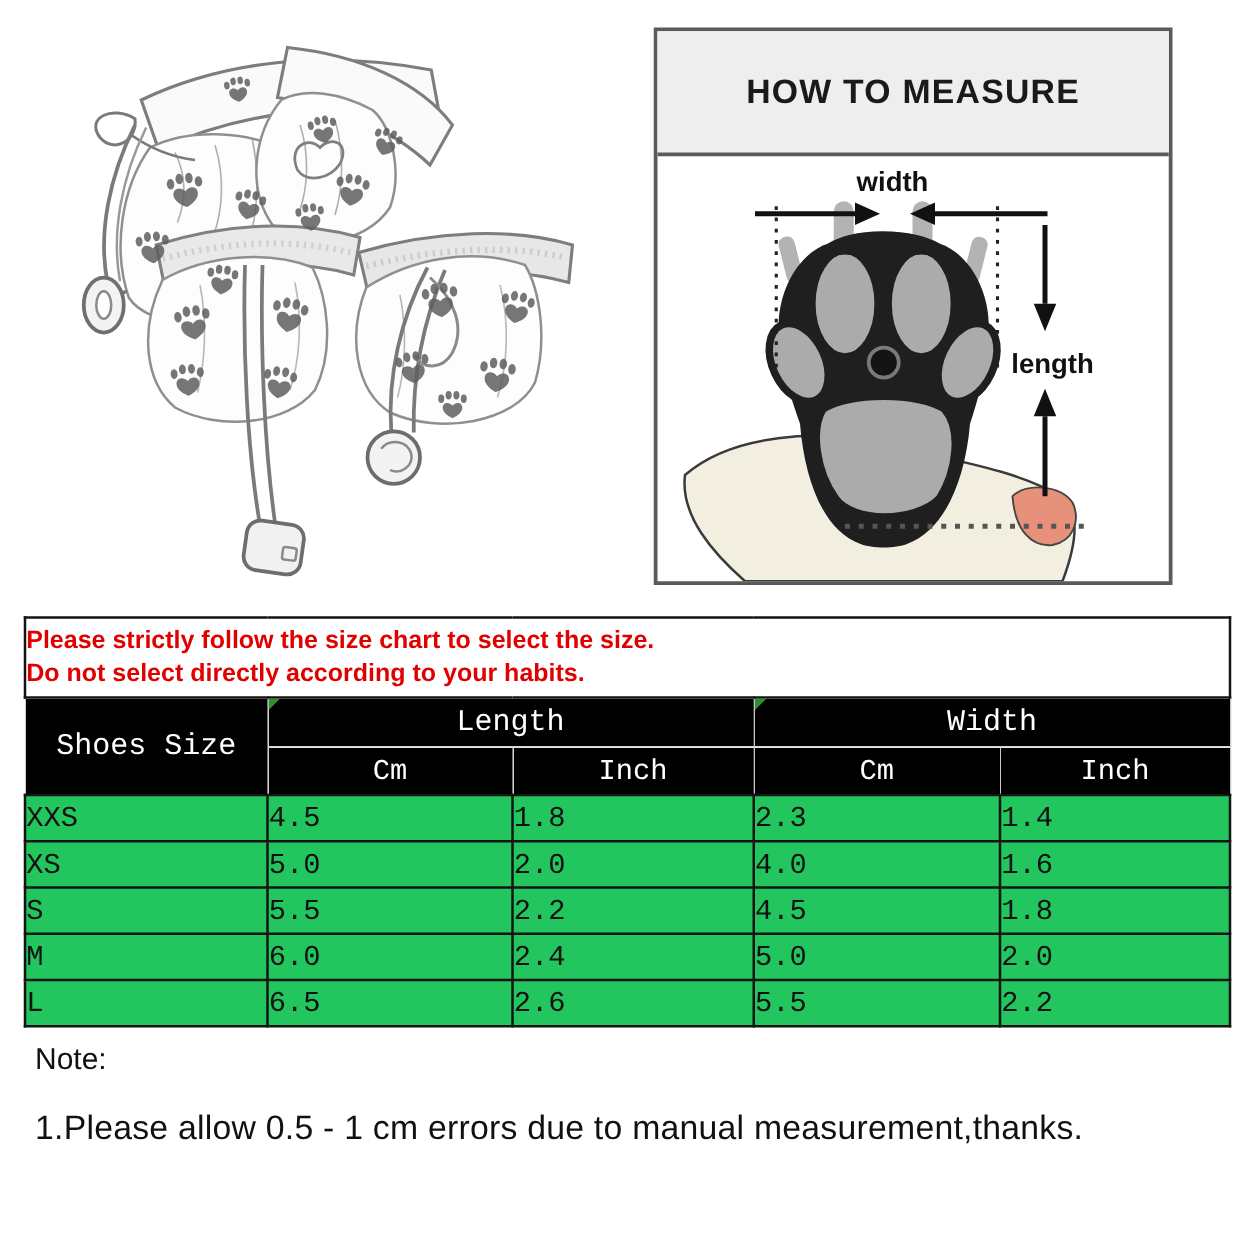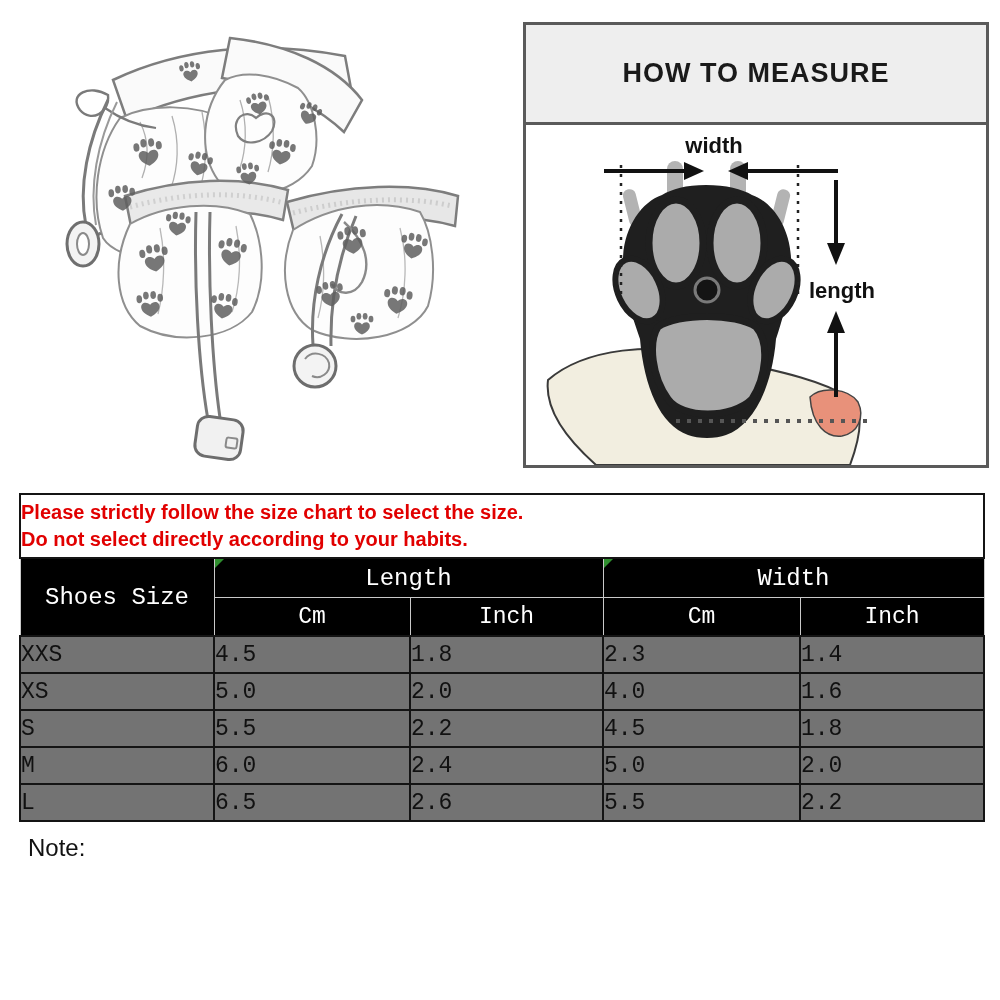--- a/index.html
+++ b/index.html
@@ -3,41 +3,41 @@
 <meta charset="utf-8">
 <style>
   html,body{margin:0;padding:0;background:#ffffff;}
   .stage{position:relative;width:1000px;height:1000px;background:#ffffff;overflow:hidden;
          font-family:"Liberation Sans",sans-serif;color:#111;}
 
   
   .sketch{position:absolute;left:0;top:0;width:510px;height:490px;}
 
   
-  .measure-panel{position:absolute;left:523px;top:22px;width:466px;height:446px;
+  .measure-panel{position:absolute;left:523px;top:22px;width:415px;height:446px;
                  border:3px solid #5a5a5a;box-sizing:border-box;background:#fff;}
   .measure-title{height:100px;background:#eeeeee;border-bottom:3px solid #5a5a5a;
                  box-sizing:border-box;display:flex;align-items:center;justify-content:center;
                  font-weight:bold;font-size:27px;letter-spacing:1px;color:#1a1a1a;}
   .measure-diagram{width:399px;height:340px;}
   .diag-label{font-family:"Liberation Sans",sans-serif;font-weight:bold;font-size:22px;fill:#111;}
 
   
   table.size-chart{position:absolute;left:19px;top:493px;width:964px;border-collapse:collapse;
         table-layout:fixed;
         font-family:"Liberation Mono","DejaVu Sans Mono",monospace;font-size:23px;color:#111;}
   table.size-chart td,table.size-chart th{border:2px solid #141414;padding:0;font-weight:normal;}
   tr.warn-row td{height:62px;background:#fff;}
   .warn-text{font-family:"Liberation Sans",sans-serif;font-weight:bold;font-size:20px;
              color:#e10000;line-height:27px;}
   tr.head-row th{background:#000;color:#fff;border:1px solid #c9c9c9;position:relative;}
   tr.head-row-1 th{height:38px;font-size:24px;}
   tr.head-row-2 th{height:37px;font-size:23px;}
   th.rowspan-head{font-size:23px;}
-  tr.data-row td, tr.data-row th{height:35px;background:#737373;}
+  tr.data-row td, tr.data-row th{height:35px;background:#22c55e;}
   .tri{position:absolute;left:0;top:0;width:0;height:0;
        border-top:9px solid #2f8f2f;border-right:9px solid transparent;}
 
   
   .notes{position:absolute;left:28px;top:834px;}
   .note-heading{font-size:24px;margin-bottom:25px;}
   .note-item{font-size:27px;margin-bottom:21px;letter-spacing:0.2px;white-space:nowrap;}
 </style>
 </head>
 <body>
@@ -231,15 +231,16 @@
         <td>6.5</td>
         <td>2.6</td>
         <td>5.5</td>
         <td>2.2</td>
       </tr>
     </tbody>
   </table>
 
   <div class="notes">
     <div class="note-heading">Note:</div>
+    <div class="note-item">1.Please allow 0.5 - 1 cm errors due to manual measurement,thanks.</div>
   </div>
 
 </div>
 
 </body></html>

